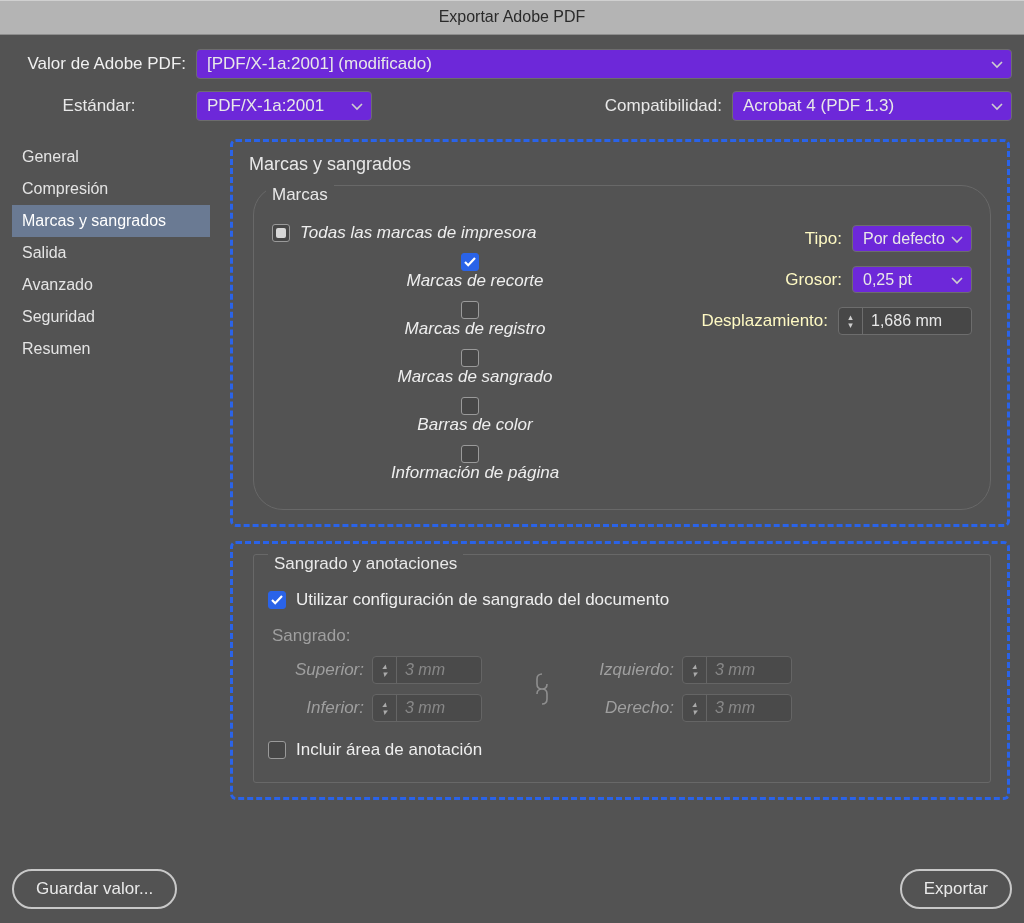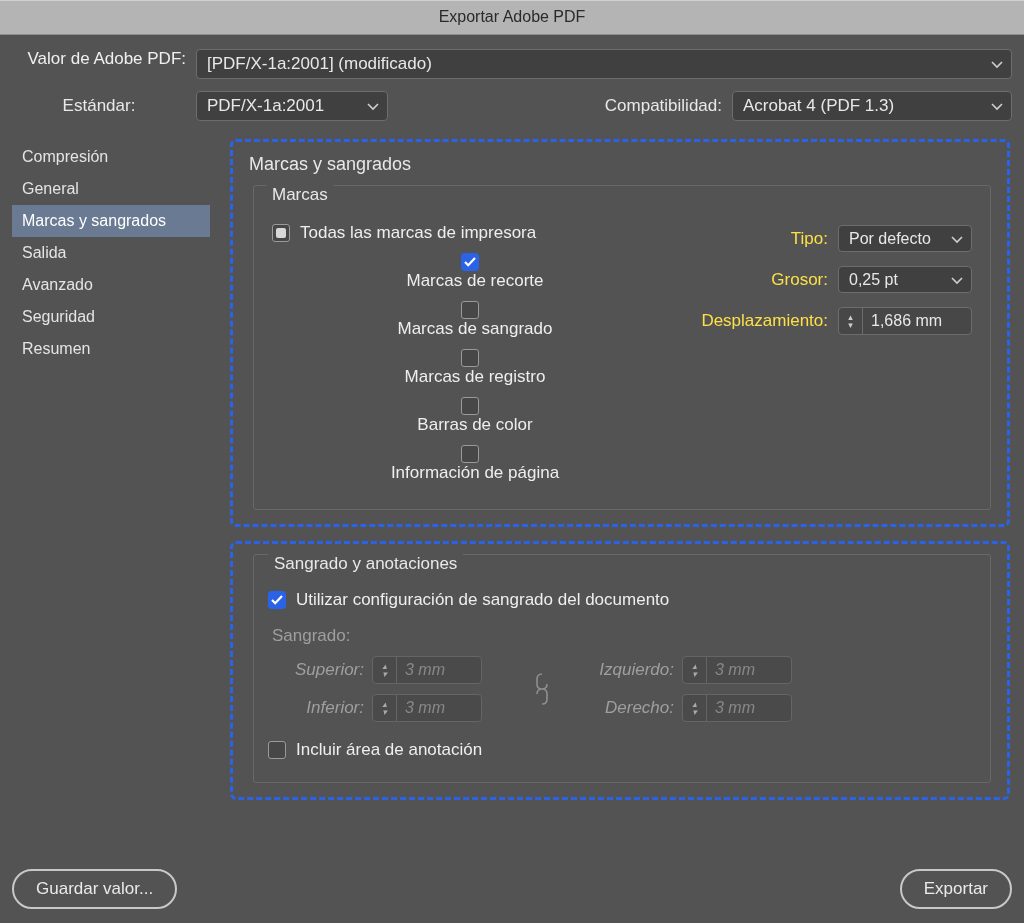--- a/index.html
+++ b/index.html
@@ -19,32 +19,33 @@
     padding: 7px 0 8px;
     font-size: 16px;
     border-top: 1px solid #d0d0d0;
     border-bottom: 1px solid #8d8d8d;
   }
   .content {
     padding: 14px 12px 10px;
   }
   .row {
     display: flex;
+    align-items: center;
     margin-bottom: 12px;
   }
   .topRow .lbl {
     width: 184px;
     text-align: right;
     padding-right: 10px;
     font-size: 17px;
     color: #f0f0f0;
   }
   .dropdown {
     position: relative;
-    background: #404040;
+    background: #6d28d9;
     border: 1px solid #6d6d6d;
     border-radius: 4px;
     color: #e8e8e8;
     padding: 4px 28px 4px 10px;
     font-size: 17px;
     display: flex;
     align-items: center;
     min-height: 27px;
   }
   .dropdown.full { flex: 1; }
@@ -64,21 +65,21 @@
     margin-bottom: 18px;
   }
   .secondRow .lbl {
     width: 184px;
     text-align: center;
     padding-right: 10px;
     font-size: 17px;
   }
   .secondRow .spacer { flex: 1; }
   .secondRow .lbl2 { padding-right: 10px; font-size: 17px; }
-  .dd-std { width: 192px; }
+  .dd-std { width: 176px; }
   .dd-compat { width: 280px; }
 
   .mainArea {
     display: flex;
   }
   .sidebar {
     width: 198px;
     padding-top: 2px;
   }
   .sidebar-item {
@@ -116,21 +117,21 @@
   .border-inset {
     border: 1px solid #686868;
     border-radius: 3px;
     margin-left: 6px;
     margin-right: 2px;
   }
   .marksRow {
     display: flex;
     padding: 6px 18px 10px 18px;
   }
-  .marksLeft { flex: 0 0 370px; }
+  .marksLeft { flex: 0 0 370px; font-style: italic; }
   .marksRight { flex: 1; }
   .chk {
     display: flex;
     align-items: center;
     margin: 6px 0 10px;
     font-size: 17px;
     color: #eee;
   }
   .chk .box {
     width: 18px; height: 18px;
@@ -148,24 +149,24 @@
   .chk.indent { margin-left: 36px; flex-direction: column; }
 
   .paramRow {
     display: flex;
     align-items: center;
     justify-content: flex-end;
     margin: 8px 0 14px;
   }
   .paramRow .plabel {
     font-size: 17px;
-    color: #fde047;
+    color: #fef9c3;
     margin-right: 10px;
   }
-  .dd-small { width: 134px; padding: 3px 26px 3px 10px; font-size: 16px; }
+  .dd-small { width: 120px; padding: 3px 26px 3px 10px; font-size: 16px; }
   .numfield {
     display: inline-flex;
     align-items: stretch;
     border: 1px solid #6d6d6d;
     border-radius: 4px;
     background: #474747;
     height: 28px;
     overflow: hidden;
     width: 134px;
   }
@@ -270,60 +271,60 @@
       <span class="chev">
         <svg class="chev-down" viewBox="0 0 12 8">
             <path d="M1 1 L6 6 L11 1"></path>
           </svg>
       </span>
     </div>
   </div>
 
   <div class="mainArea">
     <div class="sidebar">
+      <div class="sidebar-item">General</div>
       <div class="sidebar-item">Compresión</div>
-      <div class="sidebar-item">General</div>
       <div class="sidebar-item selected">Marcas y sangrados</div>
       <div class="sidebar-item">Salida</div>
       <div class="sidebar-item">Avanzado</div>
       <div class="sidebar-item">Seguridad</div>
       <div class="sidebar-item">Resumen</div>
     </div>
 
     <div class="panelArea">
 
       <div class="dashedBox">
         <div class="panelTitle">Marcas y sangrados</div>
 
-        <div class="border-inset" style="padding-bottom:6px;">
+        <div class="border-inset" style="padding-bottom:6px;border-radius:30px;">
           <div class="groupLabel" style="margin-top:-12px; background:#535353; display:inline-block; padding:0 6px; margin-left:12px;">Marcas</div>
 
           <div class="marksRow">
             <div class="marksLeft">
               <div class="chk indet">
                 <span class="box">
                     <span class="dash"></span>
                   </span>
                 <span>Todas las marcas de impresora</span>
               </div>
               <div class="chk checked indent">
                 <span class="box">
                     <svg class="tick" viewBox="0 0 12 10">
                       <path d="M1 5 L4.2 8.2 L11 1"></path>
                     </svg>
                   </span>
                 <span>Marcas de recorte</span>
               </div>
               <div class="chk indent">
                 <span class="box"></span>
-                <span>Marcas de sangrado</span>
+                <span>Marcas de registro</span>
               </div>
               <div class="chk indent">
                 <span class="box"></span>
-                <span>Marcas de registro</span>
+                <span>Marcas de sangrado</span>
               </div>
               <div class="chk indent">
                 <span class="box"></span>
                 <span>Barras de color</span>
               </div>
               <div class="chk indent">
                 <span class="box"></span>
                 <span>Información de página</span>
               </div>
             </div>

